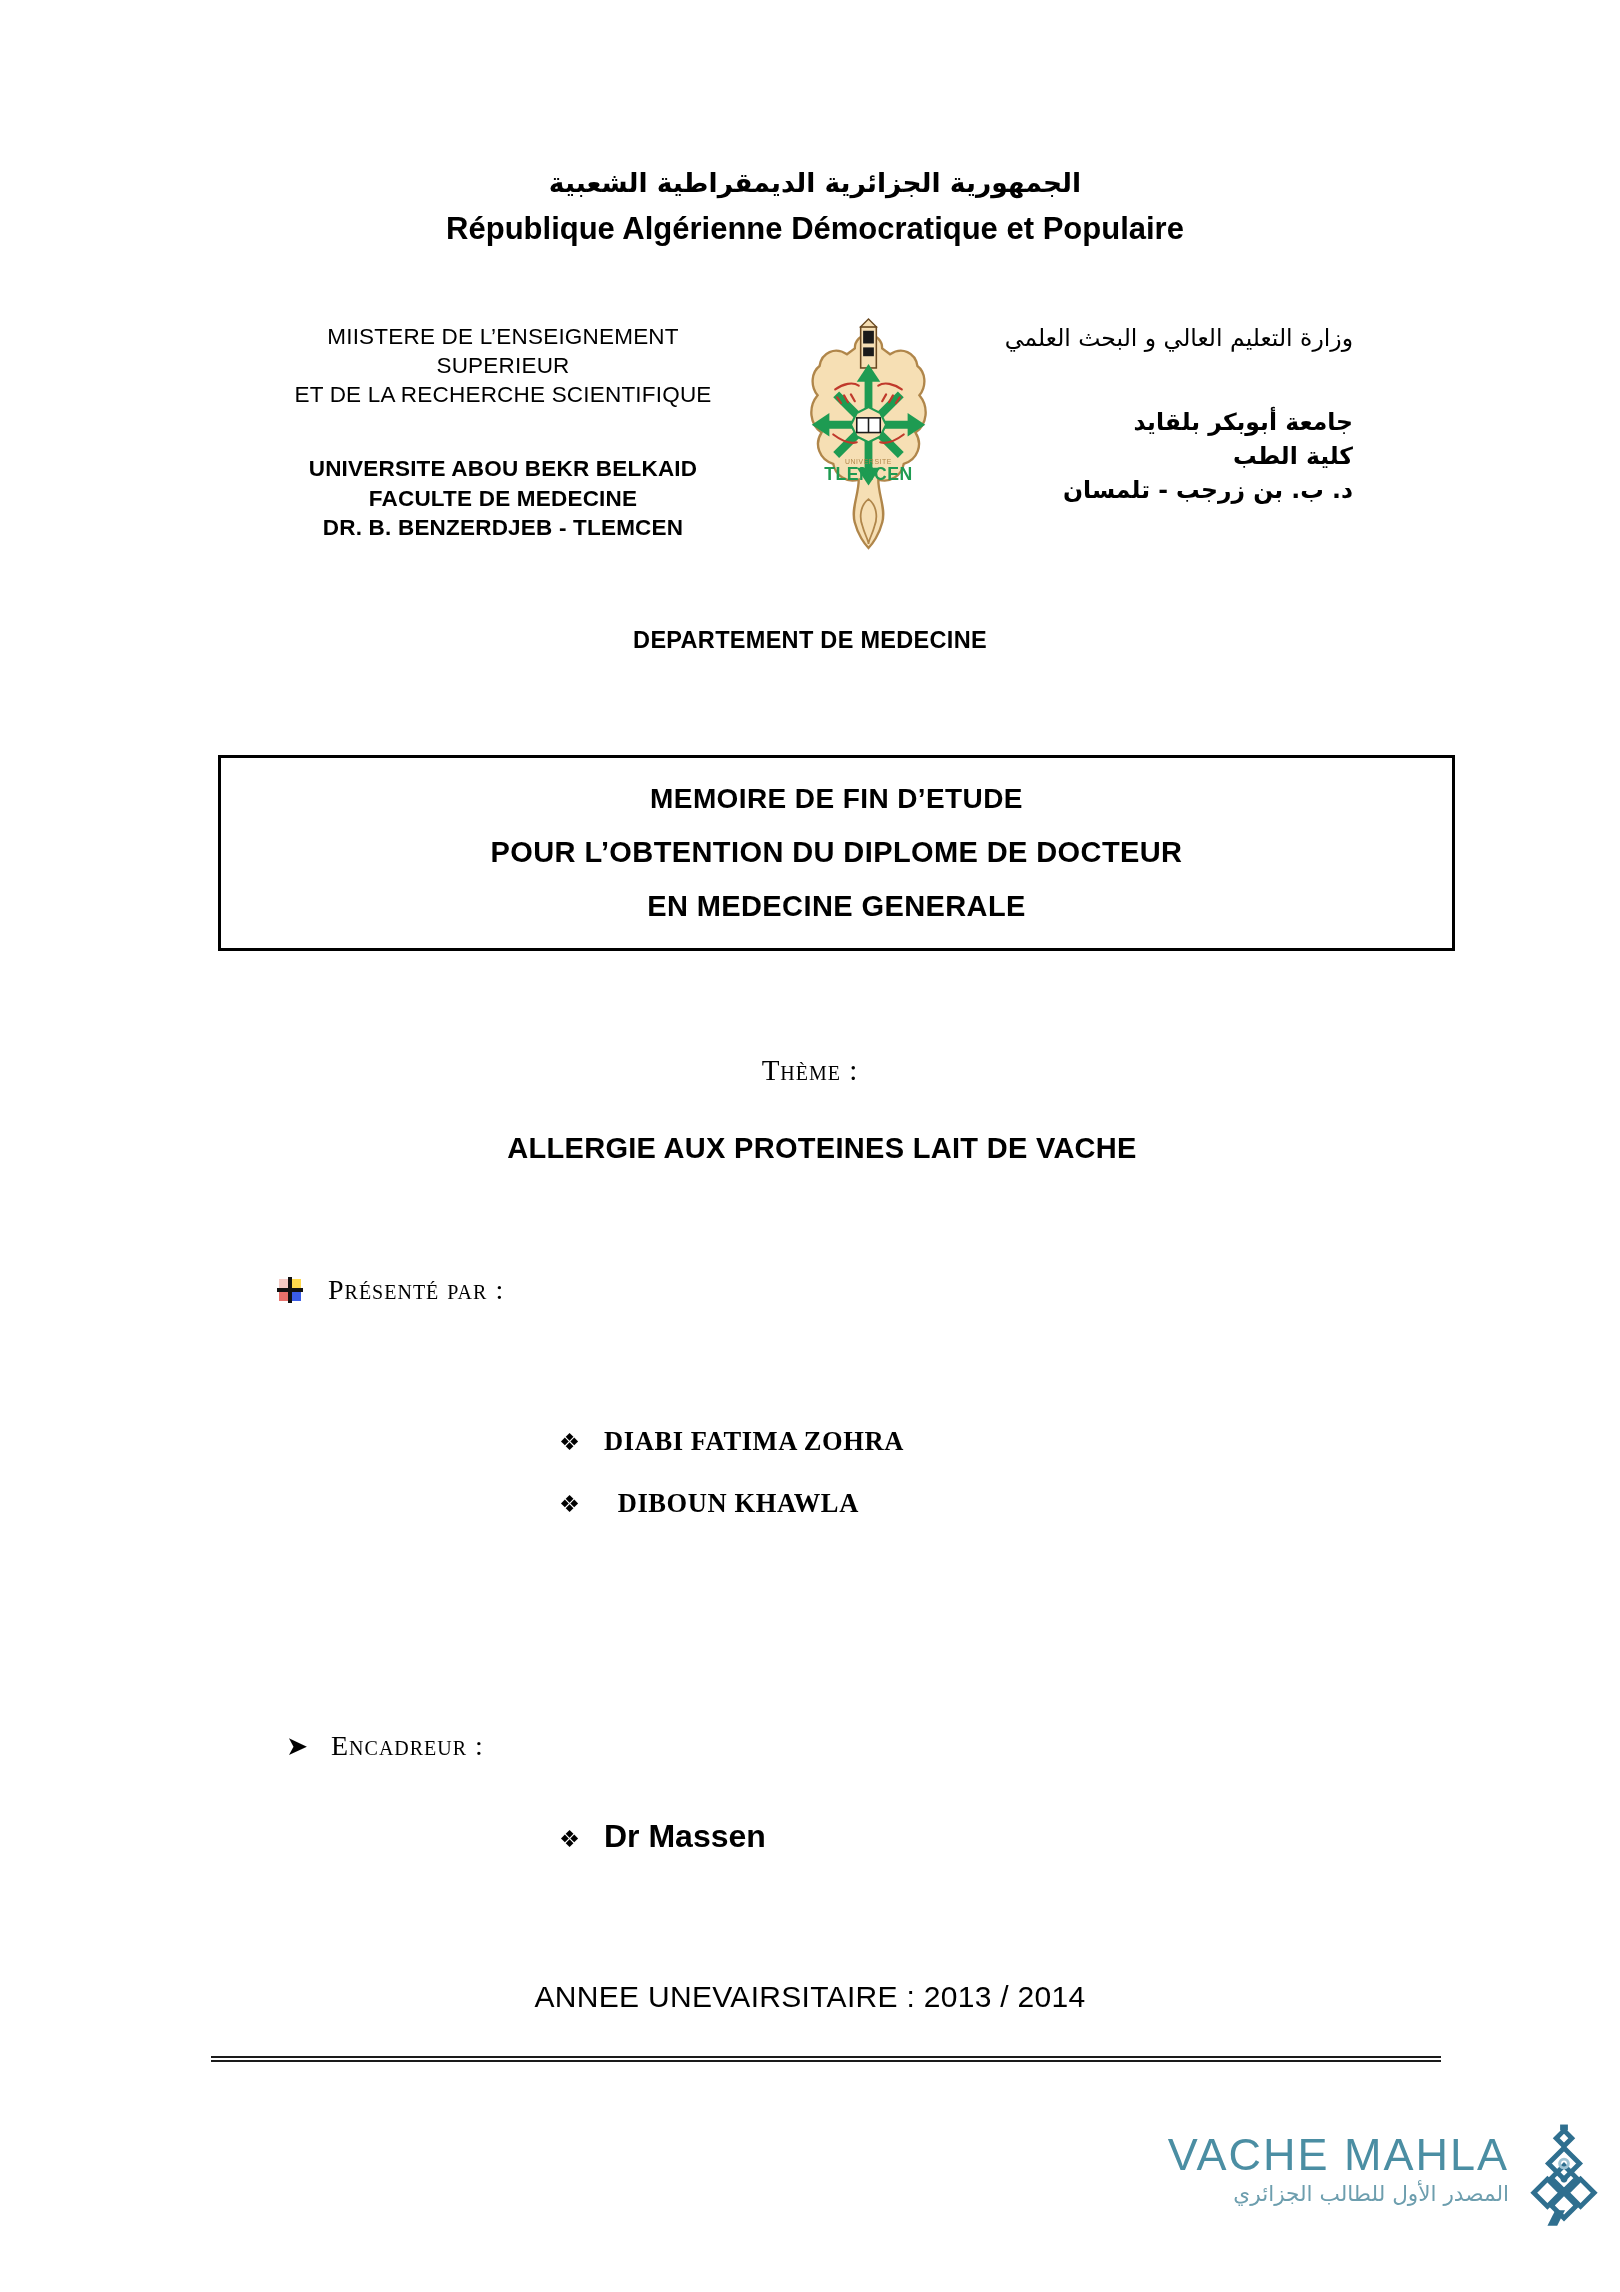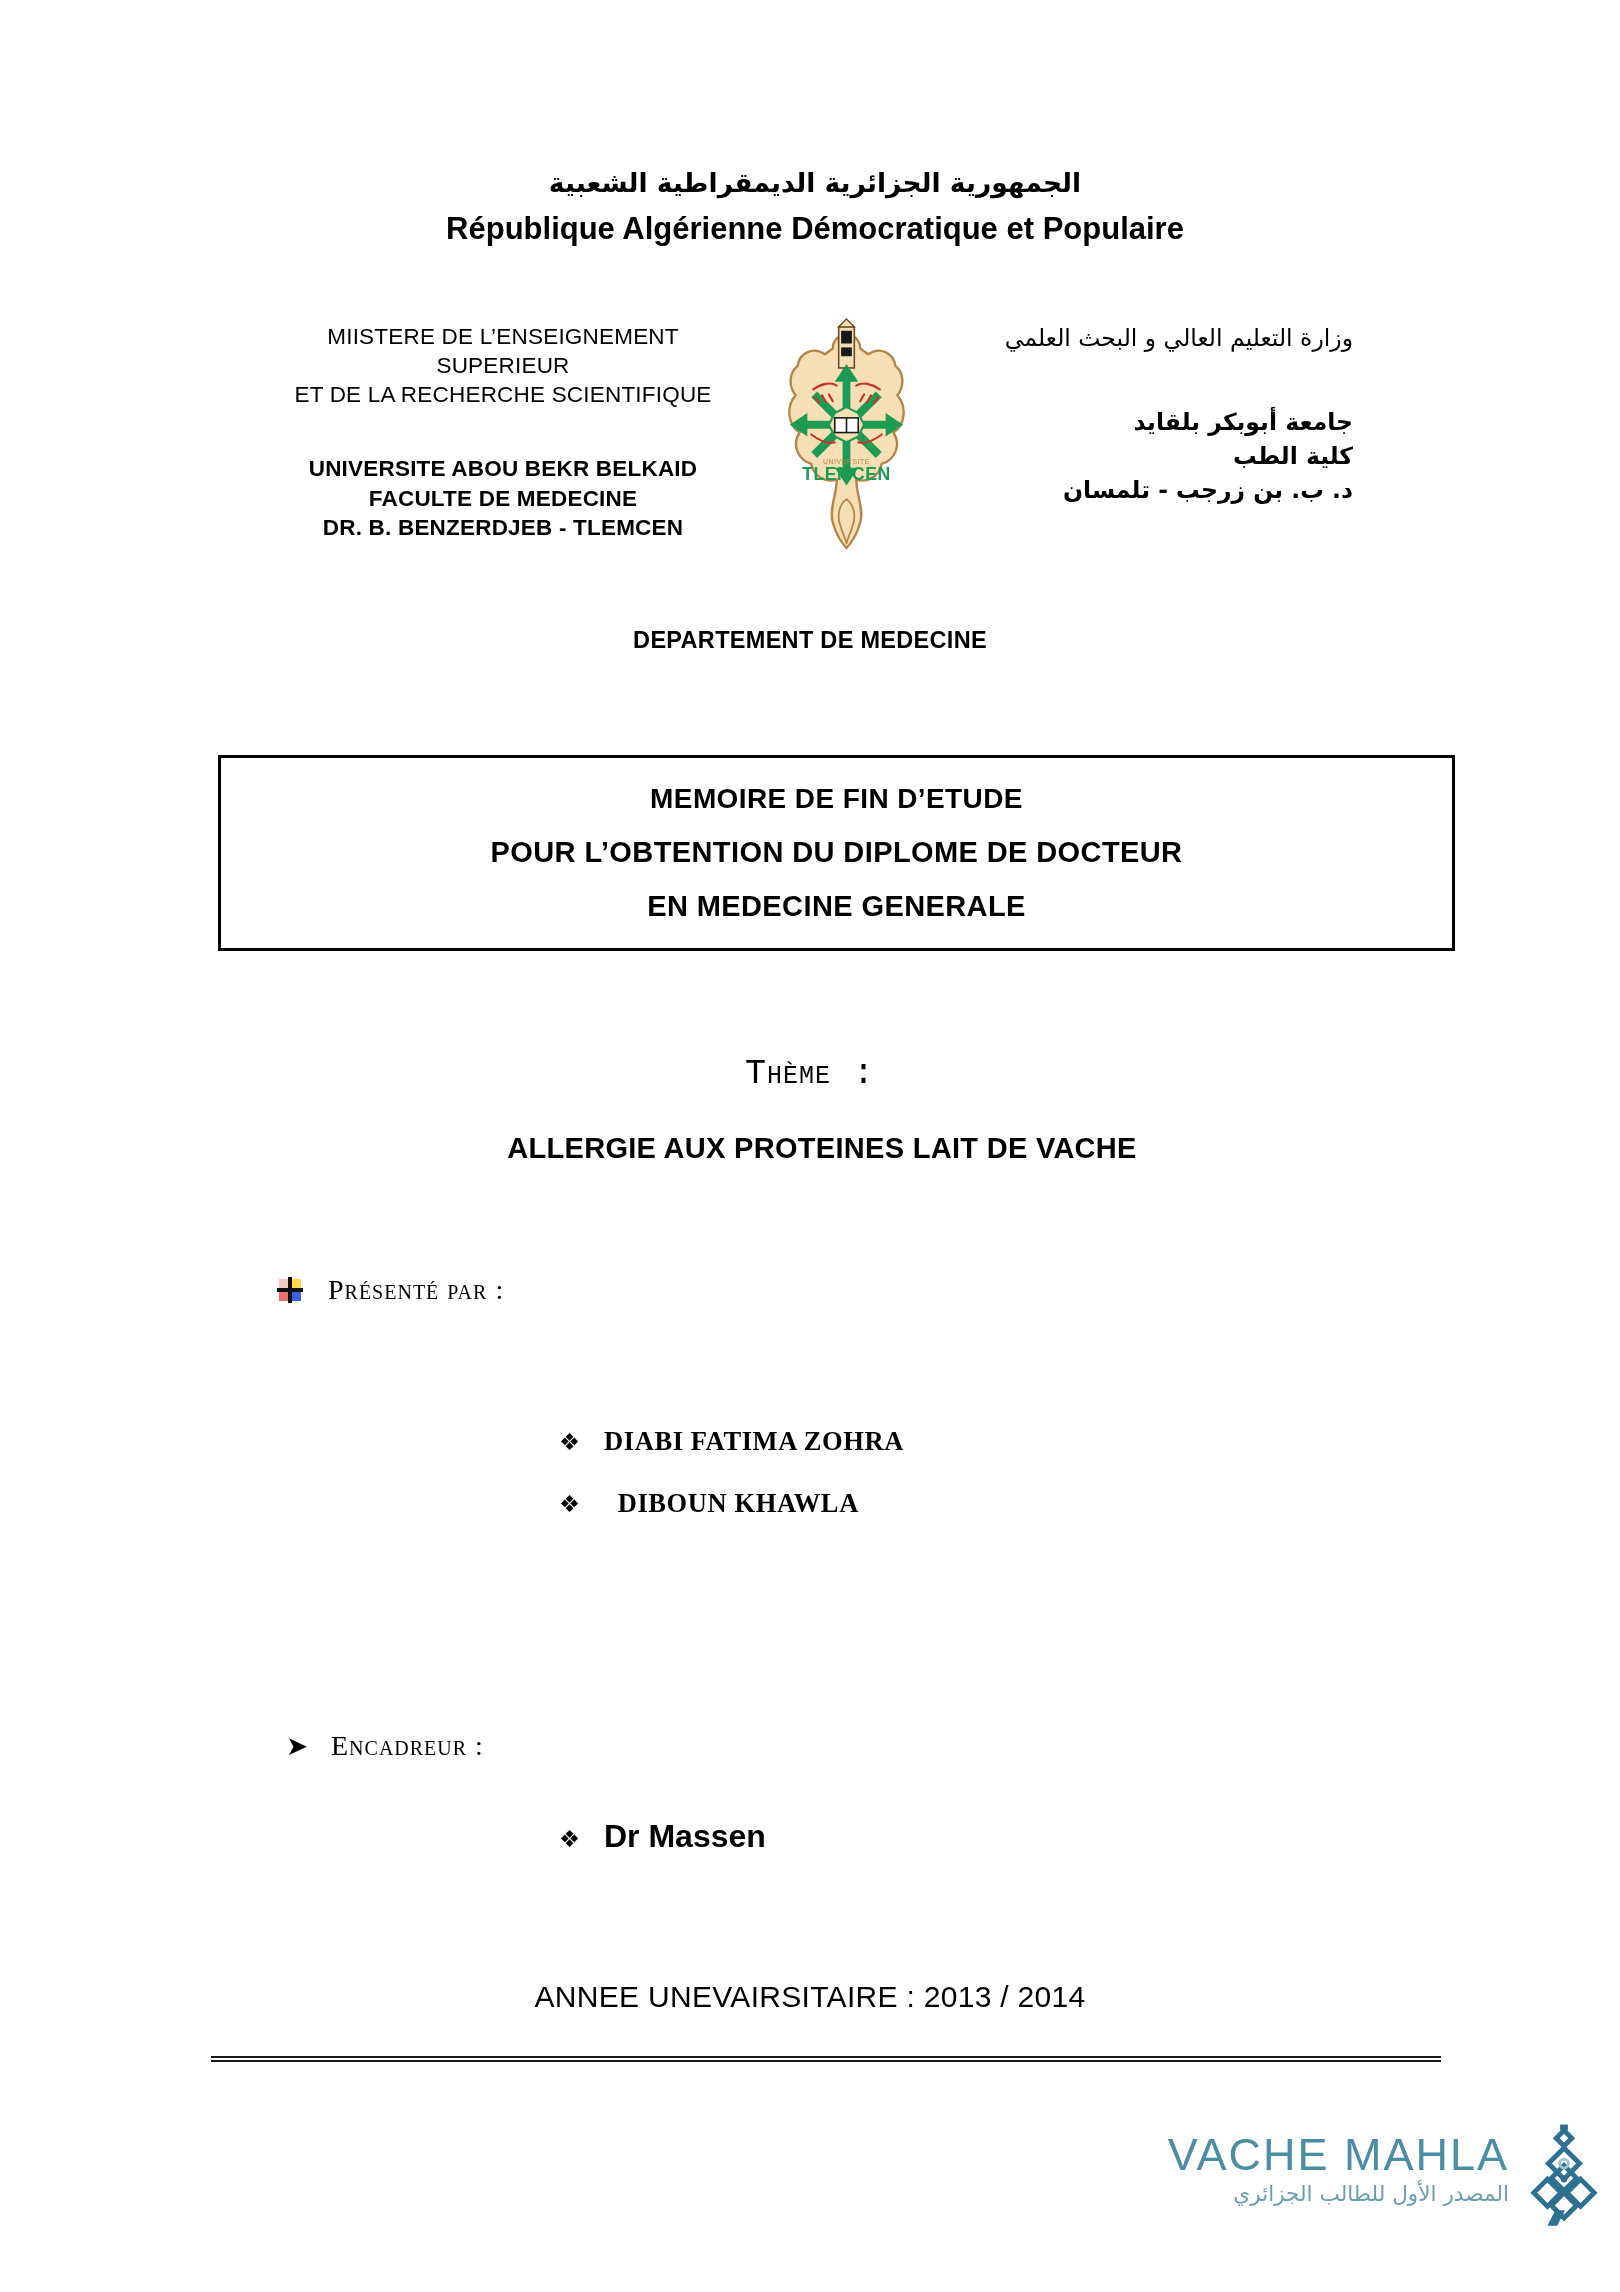--- a/index.html
+++ b/index.html
@@ -71,21 +71,21 @@
     font-family: "Liberation Sans", sans-serif;
     font-size: 22.5px;
     font-weight: bold;
     line-height: 1.30;
     margin-top: 45px;
     letter-spacing: 0.2px;
   }
 
   .logo-wrap {
     position: absolute;
-    left: 778px;
+    left: 800px;
     top: -5.9px;
     width: 137px;
     height: 235px;
   }
   .logo-wrap svg { display: block; }
 
   .inst-right {
     position: absolute;
     left: 941px;
     top: 0;
@@ -143,22 +143,22 @@
   .diploma-line.l2 { font-size: 29px; margin-bottom: 20.6px; }
   .diploma-line.l3 { font-size: 29px; }
 
   
   .theme-label {
     position: absolute;
     top: 1054px;
     left: 0;
     width: 100%;
     text-align: center;
-    font-family: Liberation Mono, monospace;
-    font-size: 35px;
+    font-family: Liberation Serif, serif;
+    font-size: 29px;
     font-variant: small-caps;
     letter-spacing: 1px;
   }
   .theme-title {
     position: absolute;
     top: 1132px;
     left: 0;
     width: 100%;
     text-align: center;
     font-family: "Liberation Sans", sans-serif;

